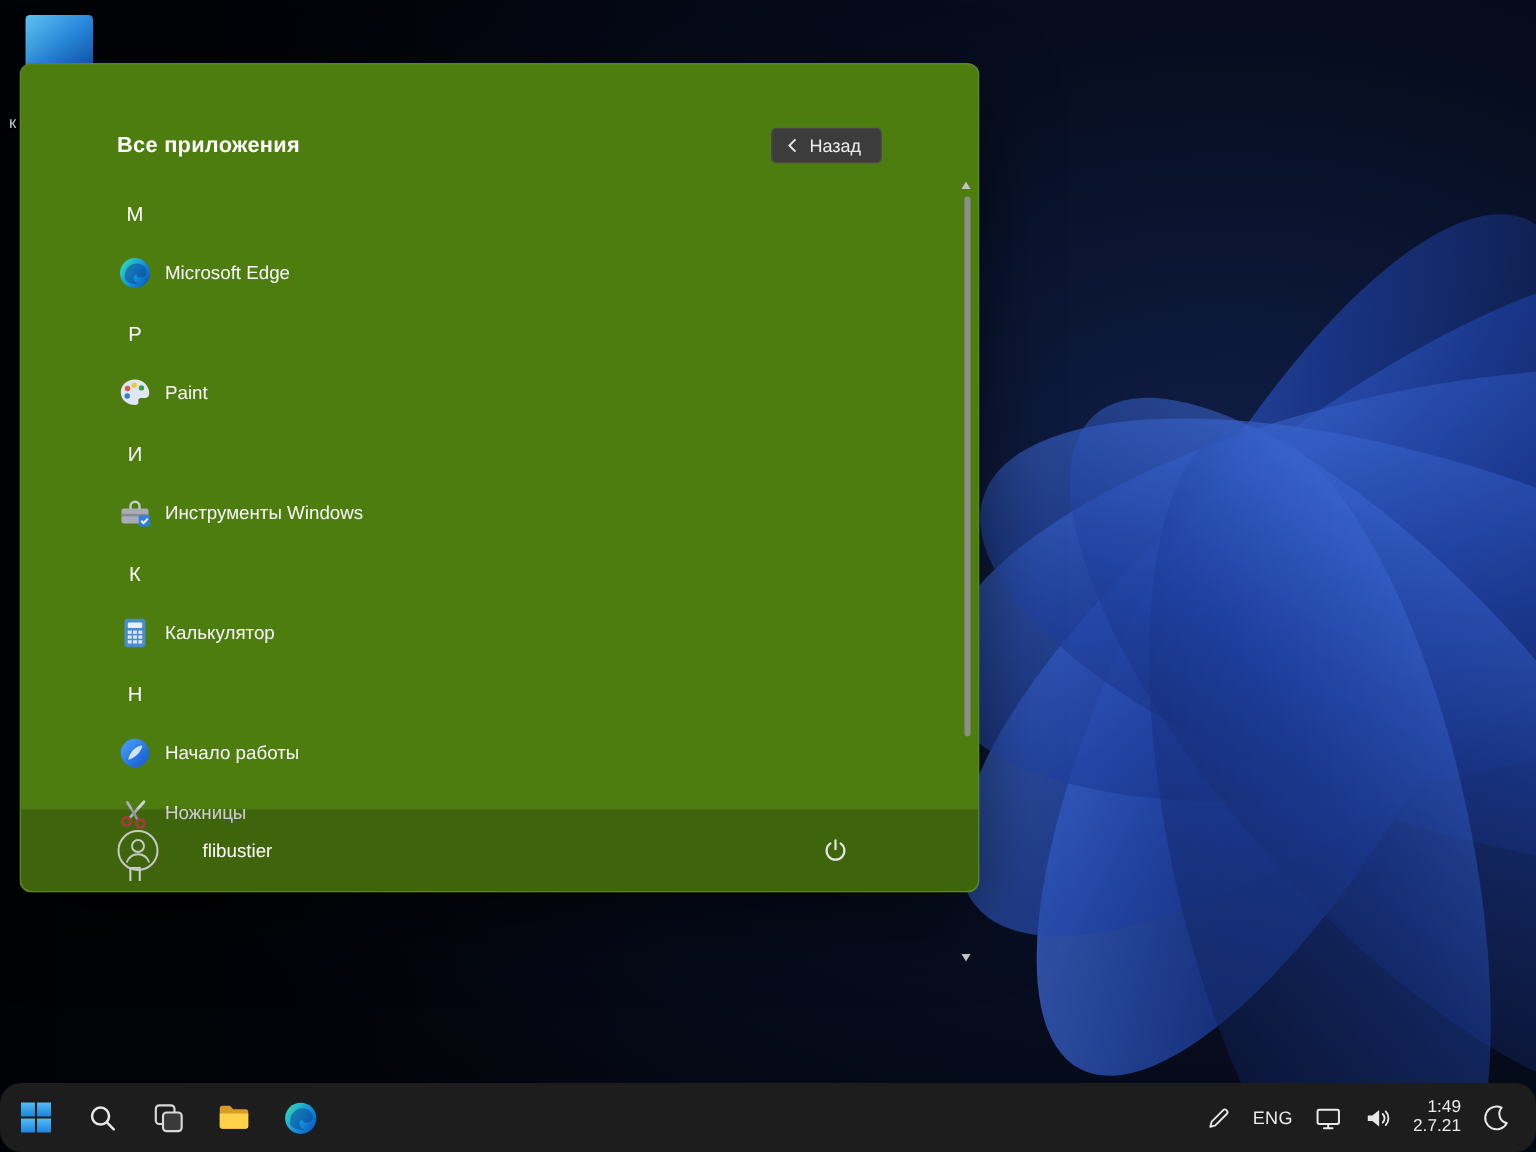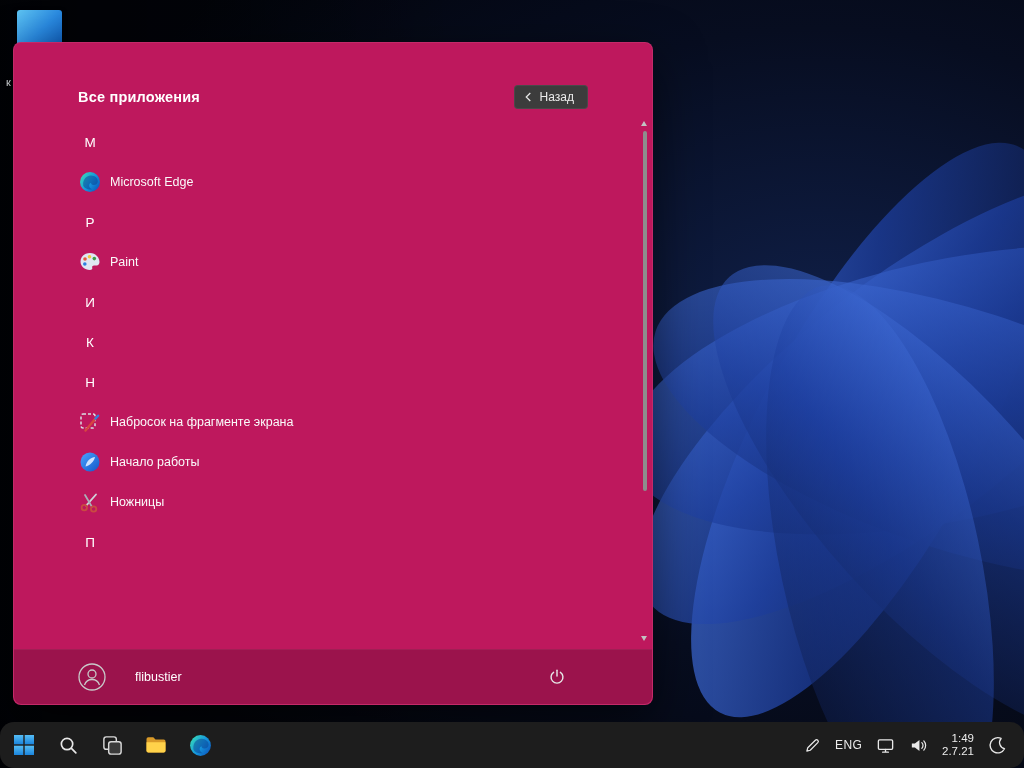--- a/index.html
+++ b/index.html
@@ -9,21 +9,21 @@
   .wallpaper{position:absolute;inset:0;z-index:0;}
 
   
   .desktop-icon{position:absolute;left:17px;top:10px;width:45px;z-index:1;cursor:pointer;}
   .di-img{width:45px;height:36px;border-radius:3px;
     background:linear-gradient(135deg,#5ec4f2 0%,#2a8ae0 55%,#0f5cb8 100%);
     box-shadow:0 2px 5px rgba(0,0,0,.5);}
   .di-label{position:absolute;left:-11px;top:66px;font-size:11px;color:#eef3f8;text-shadow:0 1px 2px #000;}
 
   
-  .start-menu{position:absolute;left:13px;top:42px;width:640px;height:663px;background:#be185d;
+  .start-menu{position:absolute;left:13px;top:42px;width:640px;height:553px;background:#4d7c0f;
     border:1px solid rgba(255,255,255,.08);border-radius:8px;box-shadow:0 18px 50px rgba(0,0,0,.55);z-index:5;}
   .sm-header{position:absolute;top:42px;left:64px;right:64px;display:flex;align-items:center;justify-content:space-between;}
   .sm-title{font-size:14.5px;font-weight:700;letter-spacing:.2px;}
   .back-btn{display:flex;align-items:center;gap:7px;background:#3c3c3c;border:1px solid rgba(255,255,255,.07);
     border-radius:4px;color:#ececec;font-size:12px;padding:4px 13px 4px 9px;cursor:pointer;font-family:inherit;}
   .sm-list{position:absolute;top:79px;left:64px;right:30px;}
   .row{height:40px;display:flex;align-items:center;border-radius:4px;}
   .row.letter{font-size:13.5px;cursor:pointer;}
   .row.letter span{display:inline-block;width:24px;text-align:center;}
   .row.app{gap:8px;cursor:pointer;}
@@ -146,40 +146,62 @@
             <circle cx="6.8" cy="14" r="1.8" fill="#2f7fe0"></circle>
         </svg>
       </span>
       <span class="app-label">Paint</span>
     </div>
 
     <div class="row letter">
       <span>И</span>
     </div>
 
+    <div class="row app">
+      <span class="app-icon">
+        <svg viewBox="0 0 24 24" width="24" height="24">
+          <path d="M9 10 V7.5 a3 3 0 0 1 6 0 V10" fill="none" stroke="#c7ccd2" stroke-width="1.6"></path>
+          <rect x="3" y="9" width="18" height="10" rx="1.5" fill="#a7adb5"></rect>
+          <rect x="3" y="12.6" width="18" height="1.6" fill="#868c94"></rect>
+          <rect x="14.5" y="13.5" width="7.5" height="7.5" rx="1.2" fill="#2f7fe0"></rect>
+          <path d="M16.2 17.2 l1.5 1.5 2.8-3" stroke="#ffffff" stroke-width="1.3" fill="none"></path>
+        </svg>
+      </span>
+      <span class="app-label">Инструменты Windows</span>
+    </div>
 
     <div class="row letter">
       <span>К</span>
     </div>
 
+    <div class="row app">
+      <span class="app-icon">
+        <svg viewBox="0 0 24 24" width="24" height="24">
+          <rect x="5" y="2.5" width="14" height="19" rx="2" fill="#4a8bd4"></rect>
+          <rect x="7.2" y="5" width="9.6" height="3.6" rx="0.8" fill="#e8f1fa"></rect>
+          <g fill="#dce9f5">
+            <rect x="7.2" y="10.4" width="2.6" height="2.2"></rect>
+              <rect x="10.7" y="10.4" width="2.6" height="2.2"></rect>
+              <rect x="14.2" y="10.4" width="2.6" height="2.2"></rect>
+            <rect x="7.2" y="13.6" width="2.6" height="2.2"></rect>
+              <rect x="10.7" y="13.6" width="2.6" height="2.2"></rect>
+              <rect x="14.2" y="13.6" width="2.6" height="2.2"></rect>
+            <rect x="7.2" y="16.8" width="2.6" height="2.2"></rect>
+              <rect x="10.7" y="16.8" width="2.6" height="2.2"></rect>
+              <rect x="14.2" y="16.8" width="2.6" height="2.2"></rect>
+          </g>
+        </svg>
+      </span>
+      <span class="app-label">Калькулятор</span>
+    </div>
 
     <div class="row letter">
       <span>Н</span>
     </div>
 
-    <div class="row app">
-      <span class="app-icon">
-        <svg viewBox="0 0 24 24" width="24" height="24">
-          <rect x="3" y="4" width="14" height="14" rx="2" fill="none" stroke="#d9dde2" stroke-width="1.5" stroke-dasharray="3 2"></rect>
-          <path d="M7.5 20.5 L17.5 8.5" stroke="#d64541" stroke-width="2.4" stroke-linecap="round"></path>
-          <path d="M17.5 8.5 l2.6-2.8" stroke="#2f7fe0" stroke-width="2.4" stroke-linecap="round"></path>
-        </svg>
-      </span>
-      <span class="app-label">Набросок на фрагменте экрана</span>
-    </div>
 
     <div class="row app">
       <span class="app-icon">
         <svg viewBox="0 0 24 24" width="24" height="24">
           <defs>
               <linearGradient id="gs1" x1="0" y1="0" x2="1" y2="1">
             <stop offset="0" stop-color="#4aa3ff"></stop>
                 <stop offset="1" stop-color="#1256c8"></stop>
           </linearGradient>
             </defs>

